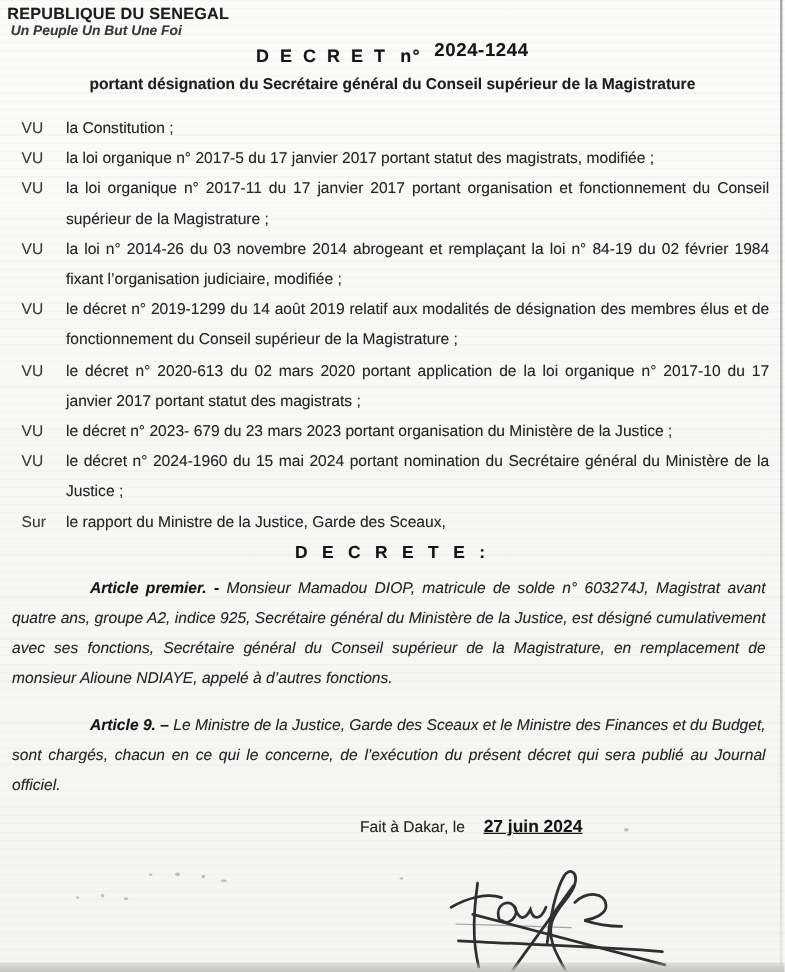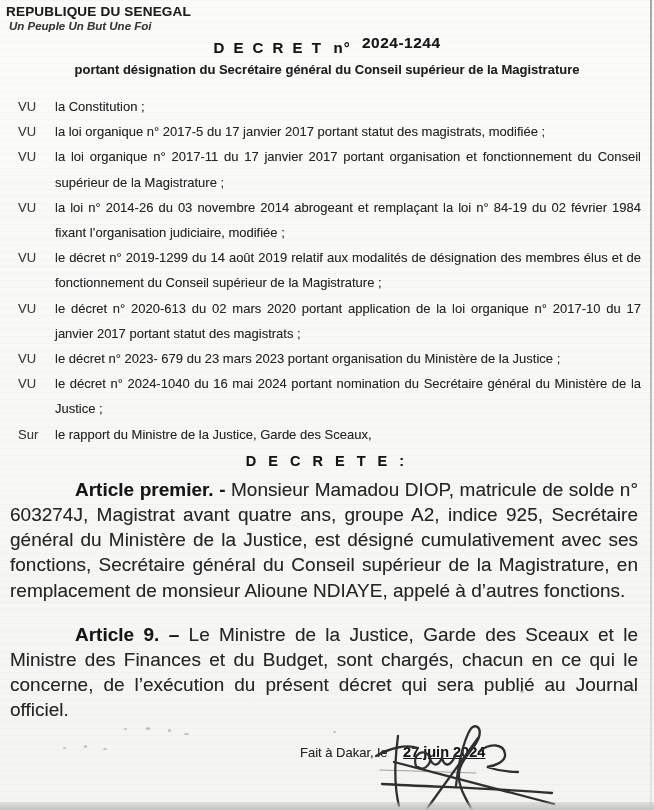--- a/index.html
+++ b/index.html
@@ -30,21 +30,21 @@
   .title-word{letter-spacing:2.5px;}
   .title-no{margin-left:6px;letter-spacing:1px;}
   .title-number{position:relative;top:-5px;margin-left:7px;font-size:15.5px;letter-spacing:0.5px;}
   .subtitle{text-align:center;font-weight:bold;font-size:13px;color:#1f1f1f;margin-top:4px;line-height:17px;}
   .salutation{text-align:center;font-weight:bold;font-size:14.2px;color:#141414;margin-top:12px;letter-spacing:0.2px;line-height:18px;}
   .visas{margin-top:16px;font-size:13px;}
   .visa-row{display:flex;padding:0 13px 0 18px;line-height:25.2px;}
   .visa-label{flex:0 0 37px;color:#3c3c3c;}
   .visa-text{flex:1;text-align:justify;hyphens:none;}
   .decree-heading{text-align:center;font-weight:bold;font-size:14.5px;letter-spacing:4px;color:#141414;margin-top:2px;line-height:24px;}
-  .article{font-size:19px;line-height:25.2px;text-align:justify;padding:0 16px 0 10px;text-indent:65px;hyphens:none;}
+  .article{font-size:13px;line-height:25.2px;text-align:justify;padding:0 16px 0 10px;text-indent:65px;hyphens:none;font-style:italic;}
   .article-1{margin-top:4px;}
   .article-2{margin-top:9px;}
   .article-lead{font-weight:bold;color:#161616;}
   .closing{margin-top:5px;margin-left:300px;font-size:13px;line-height:20px;white-space:nowrap;}
   .closing-date{font-weight:bold;font-size:14.5px;margin-left:12px;color:#141414;text-decoration:underline;}
   .signature-wrap{position:absolute;left:366px;top:710px;width:200px;height:100px;}
   .signature-wrap svg{display:block;width:200px;height:100px;}
   .smudge{position:absolute;border-radius:50%;background:rgba(90,90,95,0.35);}
 </style>
 </head>
@@ -90,21 +90,21 @@
     <div class="visa-row">
       <span class="visa-label">VU</span>
       <span class="visa-text">le décret n° 2020-613 du 02 mars 2020 portant application de la loi organique n° 2017-10 du 17 janvier 2017 portant statut des magistrats ;</span>
     </div>
     <div class="visa-row">
       <span class="visa-label">VU</span>
       <span class="visa-text">le décret n° 2023- 679 du 23 mars 2023 portant organisation du Ministère de la Justice ;</span>
     </div>
     <div class="visa-row">
       <span class="visa-label">VU</span>
-      <span class="visa-text">le décret n° 2024-1040 du 16 mai 2024 portant nomination du Secrétaire général du Ministère de la Justice ;</span>
+      <span class="visa-text">le décret n° 2024-1960 du 15 mai 2024 portant nomination du Secrétaire général du Ministère de la Justice ;</span>
     </div>
     <div class="visa-row">
       <span class="visa-label">Sur</span>
       <span class="visa-text">le rapport du Ministre de la Justice, Garde des Sceaux,</span>
     </div>
   </div>
 
   <div class="decree-heading">D E C R E T E :</div>
 
   <p class="article article-1">

